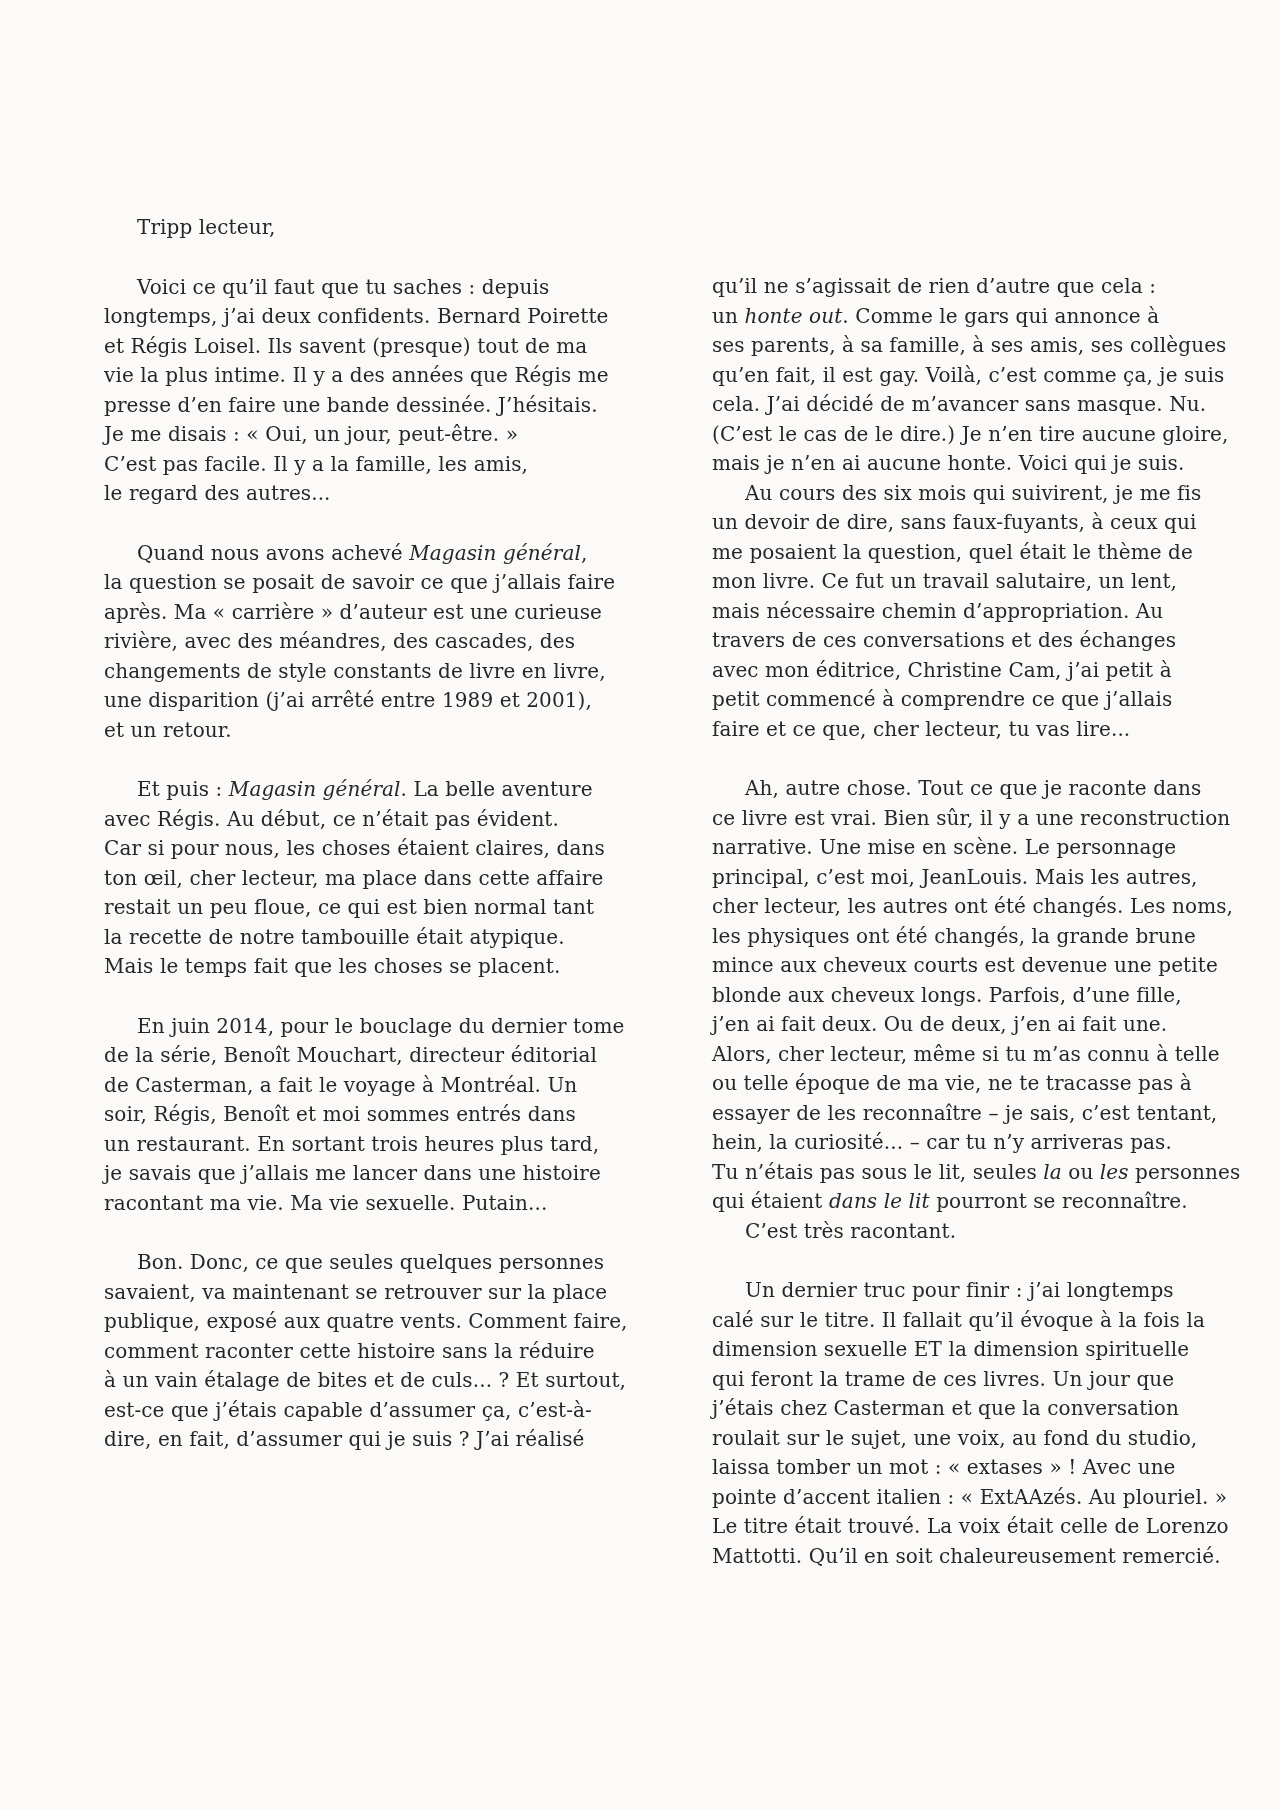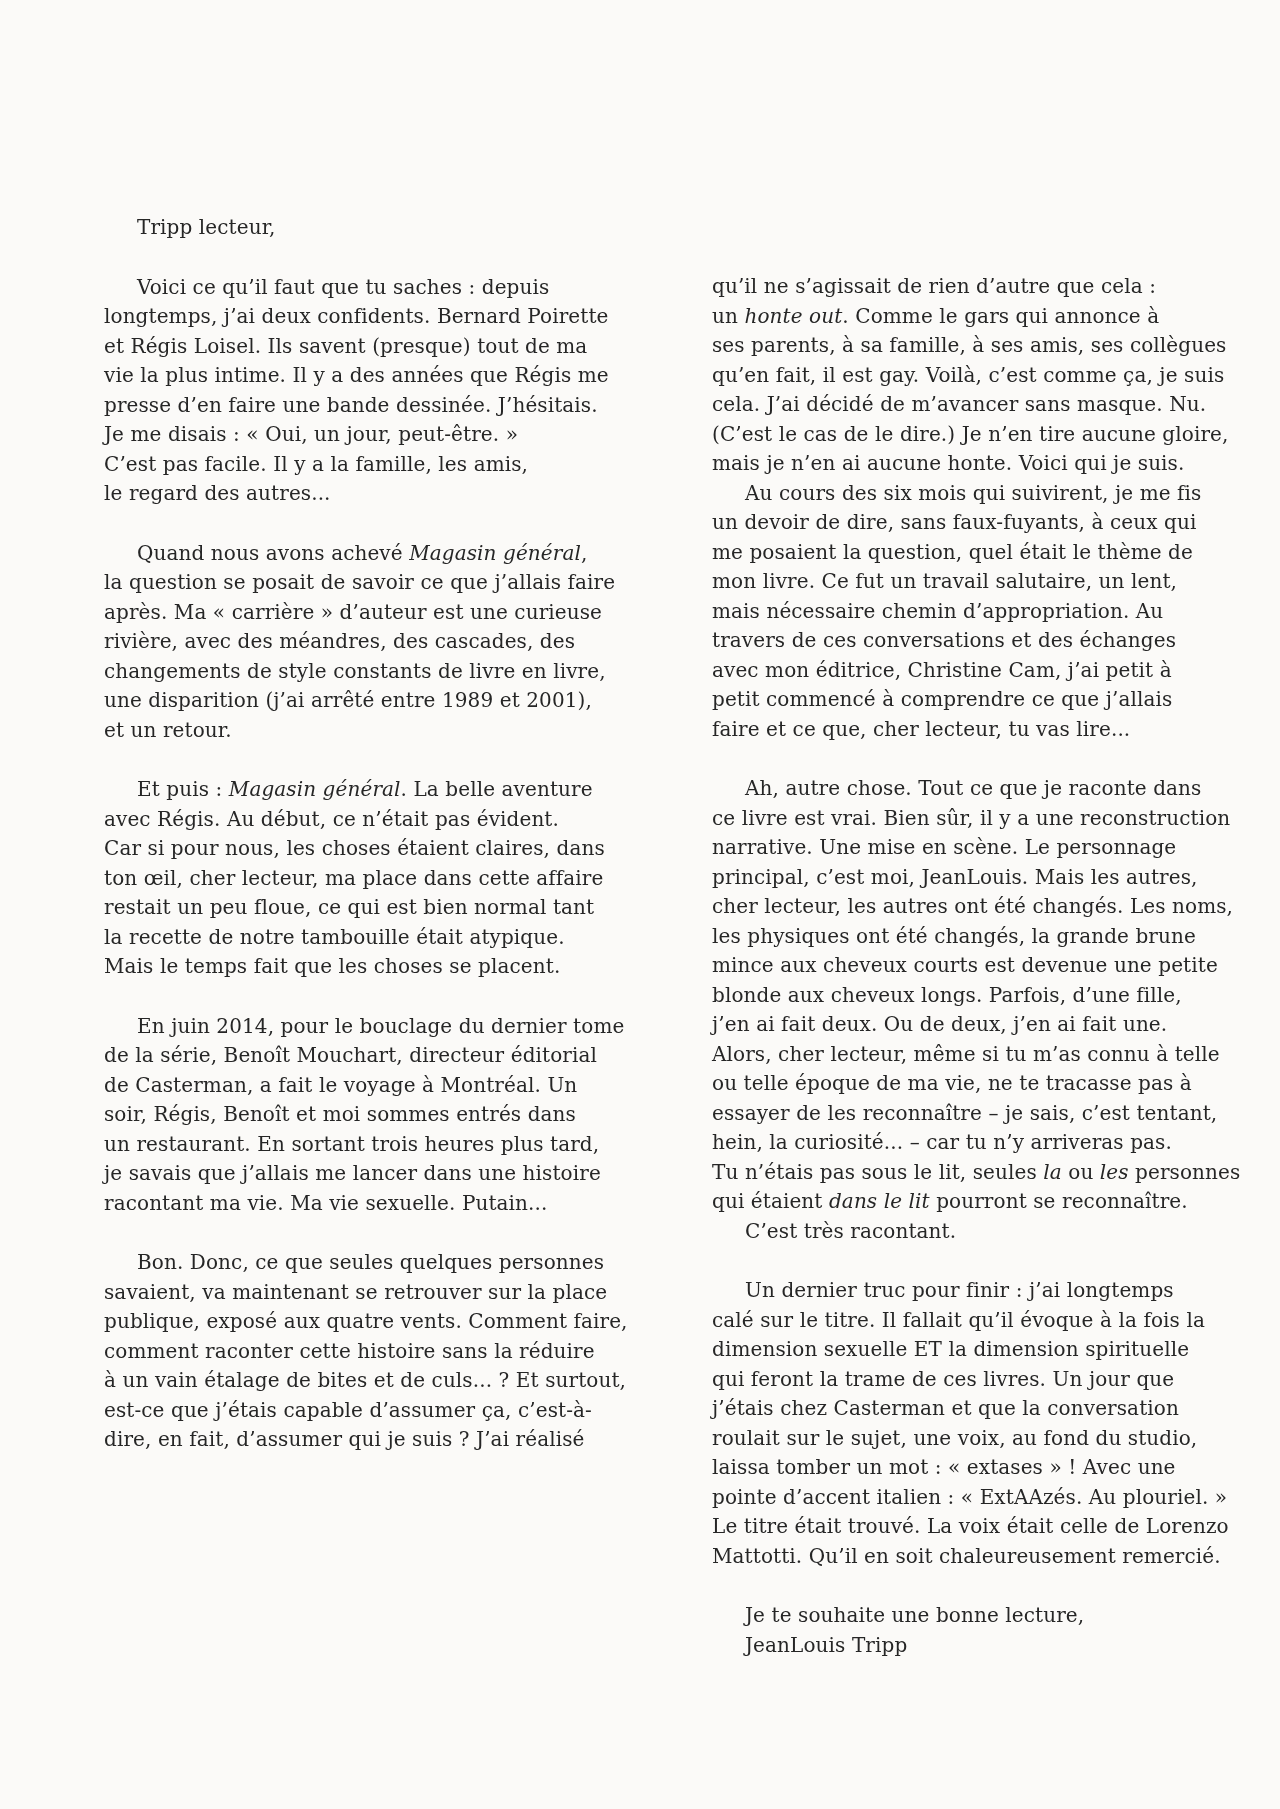--- a/index.html
+++ b/index.html
@@ -55,15 +55,14 @@
       <p class="para gap indent">Et puis : <i>Magasin général</i>. La belle aventure<br>avec Régis. Au début, ce n’était pas évident.<br>Car si pour nous, les choses étaient claires, dans<br>ton œil, cher lecteur, ma place dans cette affaire<br>restait un peu floue, ce qui est bien normal tant<br>la recette de notre tambouille était atypique.<br>Mais le temps fait que les choses se placent.</p>
       <p class="para gap indent">En juin 2014, pour le bouclage du dernier tome<br>de la série, Benoît Mouchart, directeur éditorial<br>de Casterman, a fait le voyage à Montréal. Un<br>soir, Régis, Benoît et moi sommes entrés dans<br>un restaurant. En sortant trois heures plus tard,<br>je savais que j’allais me lancer dans une histoire<br>racontant ma vie. Ma vie sexuelle. Putain...</p>
       <p class="para gap indent">Bon. Donc, ce que seules quelques personnes<br>savaient, va maintenant se retrouver sur la place<br>publique, exposé aux quatre vents. Comment faire,<br>comment raconter cette histoire sans la réduire<br>à un vain étalage de bites et de culs... ? Et surtout,<br>est-ce que j’étais capable d’assumer ça, c’est-à-<br>dire, en fait, d’assumer qui je suis ? J’ai réalisé</p>
     </div>
   <div class="col col-right" id="col-right">
       <p class="para">qu’il ne s’agissait de rien d’autre que cela :<br>un <i>honte out</i>. Comme le gars qui annonce à<br>ses parents, à sa famille, à ses amis, ses collègues<br>qu’en fait, il est gay. Voilà, c’est comme ça, je suis<br>cela. J’ai décidé de m’avancer sans masque. Nu.<br>(C’est le cas de le dire.) Je n’en tire aucune gloire,<br>mais je n’en ai aucune honte. Voici qui je suis.</p>
       <p class="para indent">Au cours des six mois qui suivirent, je me fis<br>un devoir de dire, sans faux-fuyants, à ceux qui<br>me posaient la question, quel était le thème de<br>mon livre. Ce fut un travail salutaire, un lent,<br>mais nécessaire chemin d’appropriation. Au<br>travers de ces conversations et des échanges<br>avec mon éditrice, Christine Cam, j’ai petit à<br>petit commencé à comprendre ce que j’allais<br>faire et ce que, cher lecteur, tu vas lire...</p>
       <p class="para gap indent">Ah, autre chose. Tout ce que je raconte dans<br>ce livre est vrai. Bien sûr, il y a une reconstruction<br>narrative. Une mise en scène. Le personnage<br>principal, c’est moi, JeanLouis. Mais les autres,<br>cher lecteur, les autres ont été changés. Les noms,<br>les physiques ont été changés, la grande brune<br>mince aux cheveux courts est devenue une petite<br>blonde aux cheveux longs. Parfois, d’une fille,<br>j’en ai fait deux. Ou de deux, j’en ai fait une.<br>Alors, cher lecteur, même si tu m’as connu à telle<br>ou telle époque de ma vie, ne te tracasse pas à<br>essayer de les reconnaître – je sais, c’est tentant,<br>hein, la curiosité... – car tu n’y arriveras pas.<br>Tu n’étais pas sous le lit, seules <i>la</i> ou <i>les</i> personnes<br>qui étaient <i>dans le lit</i> pourront se reconnaître.</p>
       <p class="para indent">C’est très racontant.</p>
       <p class="para gap indent">Un dernier truc pour finir : j’ai longtemps<br>calé sur le titre. Il fallait qu’il évoque à la fois la<br>dimension sexuelle ET la dimension spirituelle<br>qui feront la trame de ces livres. Un jour que<br>j’étais chez Casterman et que la conversation<br>roulait sur le sujet, une voix, au fond du studio,<br>laissa tomber un mot : « extases » ! Avec une<br>pointe d’accent italien : « ExtAAzés. Au plouriel. »<br>Le titre était trouvé. La voix était celle de Lorenzo<br>Mattotti. Qu’il en soit chaleureusement remercié.</p>
-      <p class="para gap block-indent">Je te souhaite une bonne lecture,<br>JeanLouis Tripp</p>
     </div>
 </div>
 
 </body></html>

